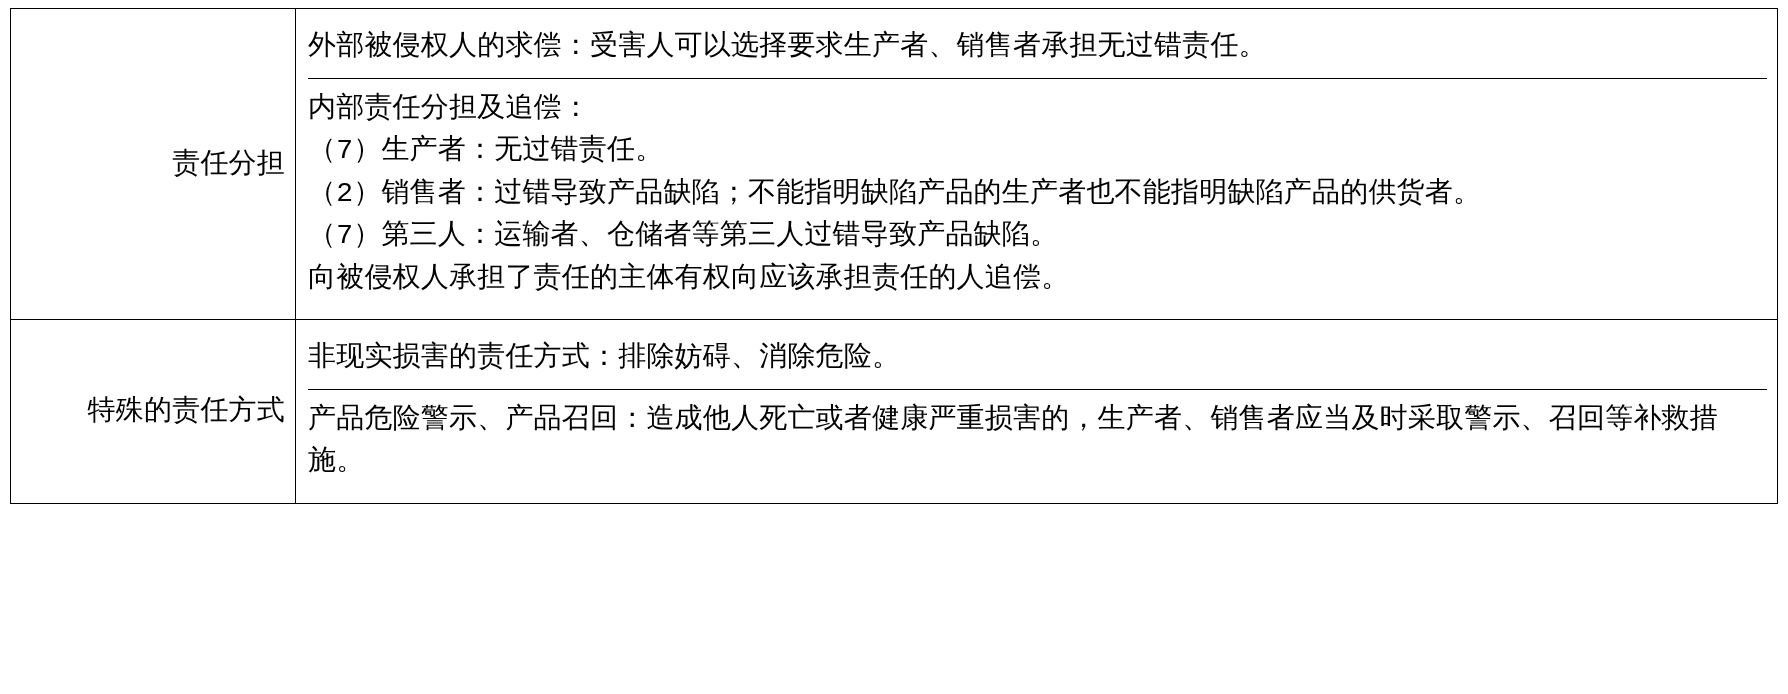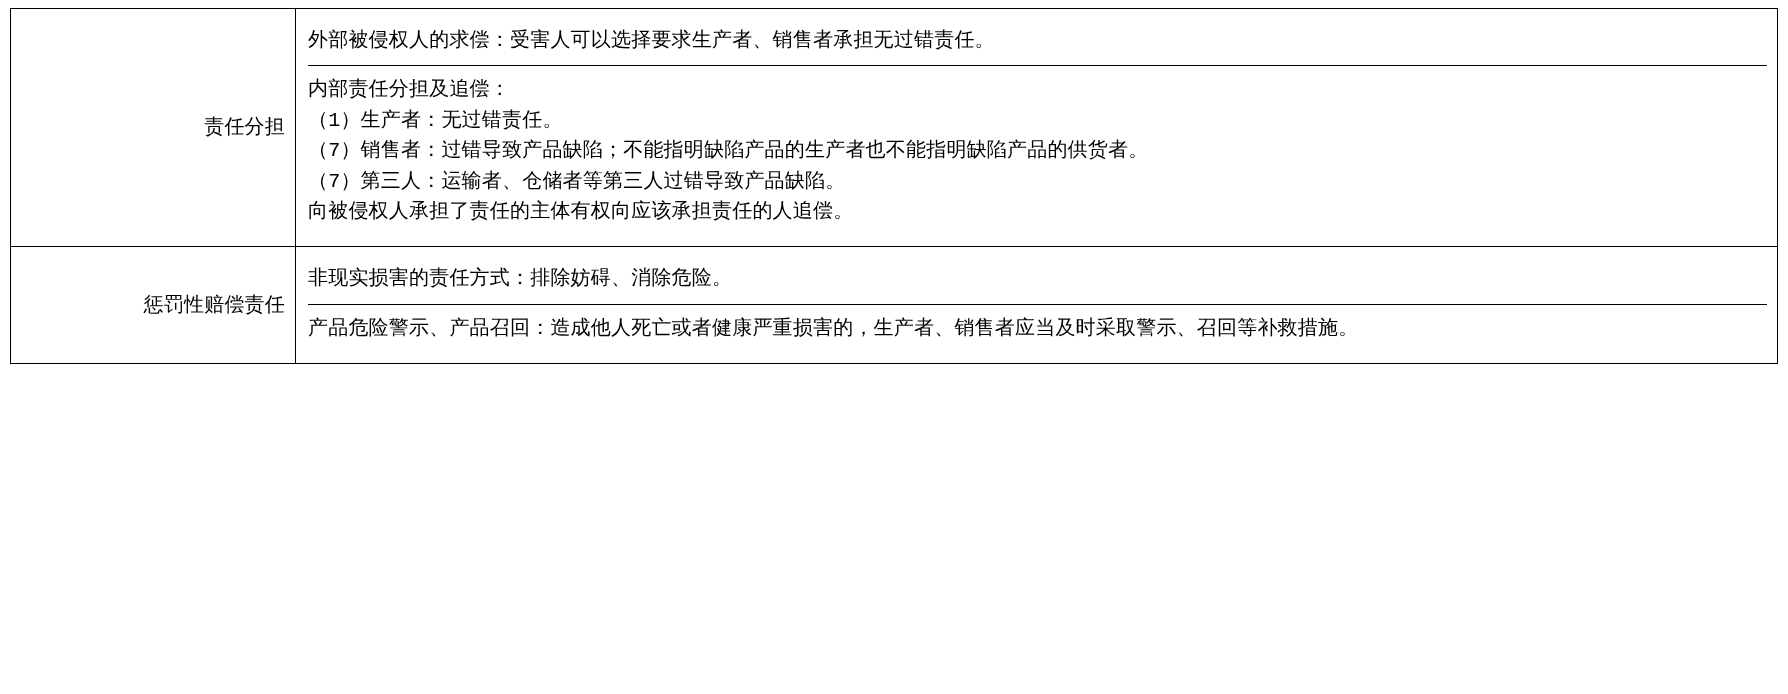--- a/index.html
+++ b/index.html
@@ -23,21 +23,21 @@
   table.doc-table {
     border-collapse: collapse;
     width: 1768px;
     table-layout: fixed;
     margin-left: 2px;
   }
   table.doc-table td {
     border: 1.5px solid #000000;
     vertical-align: middle;
     padding: 6px 10px 8px 12px;
-    font-size: 20px;
+    font-size: 28px;
     line-height: 1.52;
     letter-spacing: 0.2px;
   }
   td.label-cell {
     width: 262px;
     padding-left: 16px;
     padding-right: 8px;
     text-align: right;
   }
   td.body-cell {
@@ -69,31 +69,31 @@
       <tr>
         <td class="label-cell">
           <span>责任分担</span>
         </td>
         <td class="body-cell">
           <div class="sub-block">
             <p class="para">外部被侵权人的求偿：受害人可以选择要求生产者、销售者承担无过错责任。</p>
           </div>
           <div class="sub-block last">
             <p class="para">内部责任分担及追偿：</p>
-            <p class="para">（1）生产者：无过错责任。</p>
-            <p class="para">（7）销售者：过错导致产品缺陷；不能指明缺陷产品的生产者也不能指明缺陷产品的供货者。</p>
+            <p class="para">（7）生产者：无过错责任。</p>
+            <p class="para">（2）销售者：过错导致产品缺陷；不能指明缺陷产品的生产者也不能指明缺陷产品的供货者。</p>
             <p class="para">（7）第三人：运输者、仓储者等第三人过错导致产品缺陷。</p>
             <p class="para">向被侵权人承担了责任的主体有权向应该承担责任的人追偿。</p>
           </div>
         </td>
       </tr>
 
       <tr>
         <td class="label-cell">
-          <span>惩罚性赔偿责任</span>
+          <span>特殊的责任方式</span>
         </td>
         <td class="body-cell">
           <div class="sub-block">
             <p class="para">非现实损害的责任方式：排除妨碍、消除危险。</p>
           </div>
           <div class="sub-block last">
             <p class="para">产品危险警示、产品召回：造成他人死亡或者健康严重损害的，生产者、销售者应当及时采取警示、召回等补救措施。</p>
           </div>
         </td>
       </tr>

